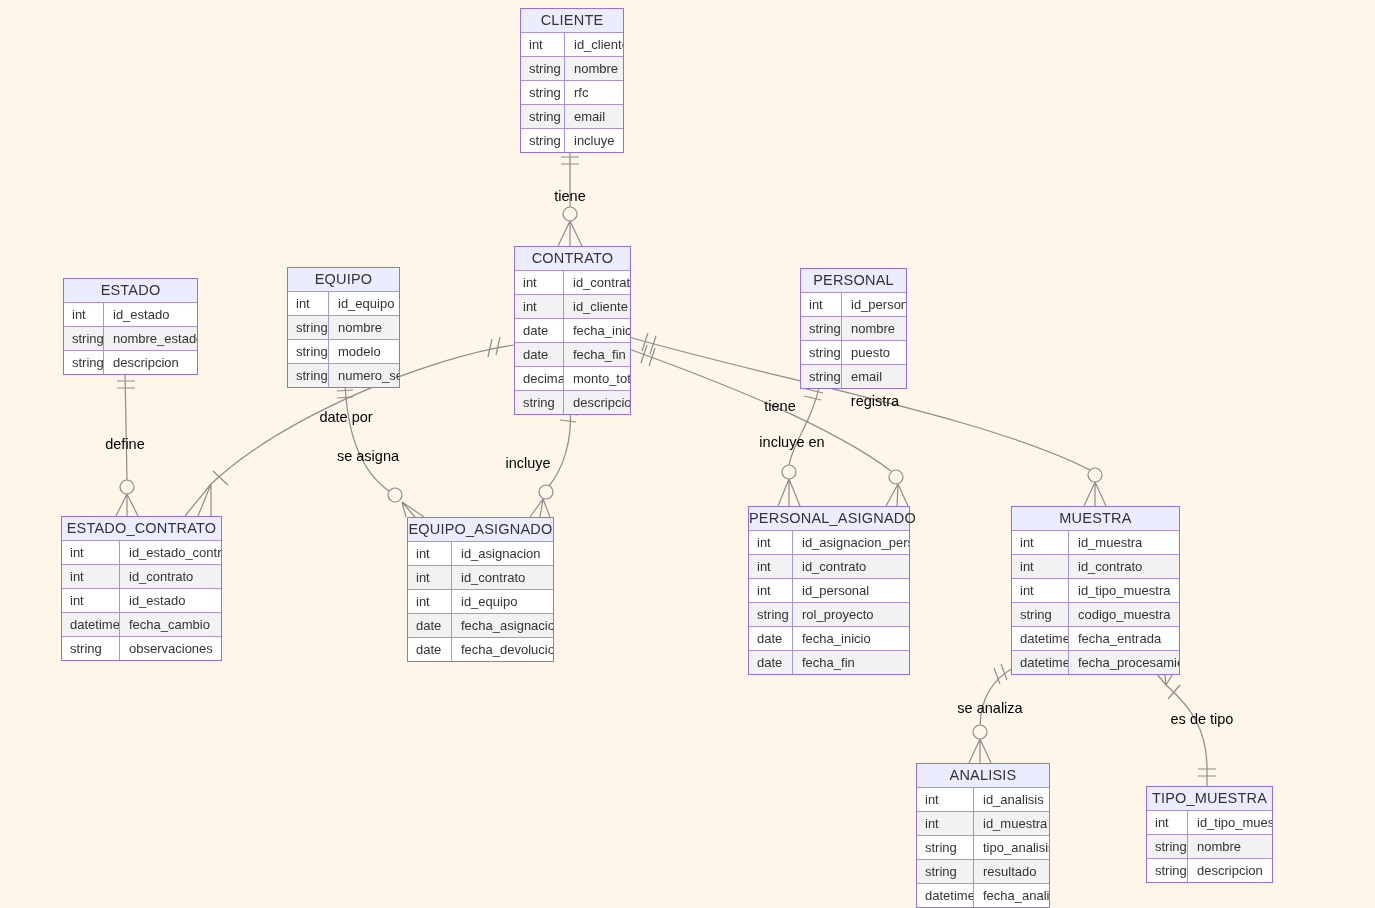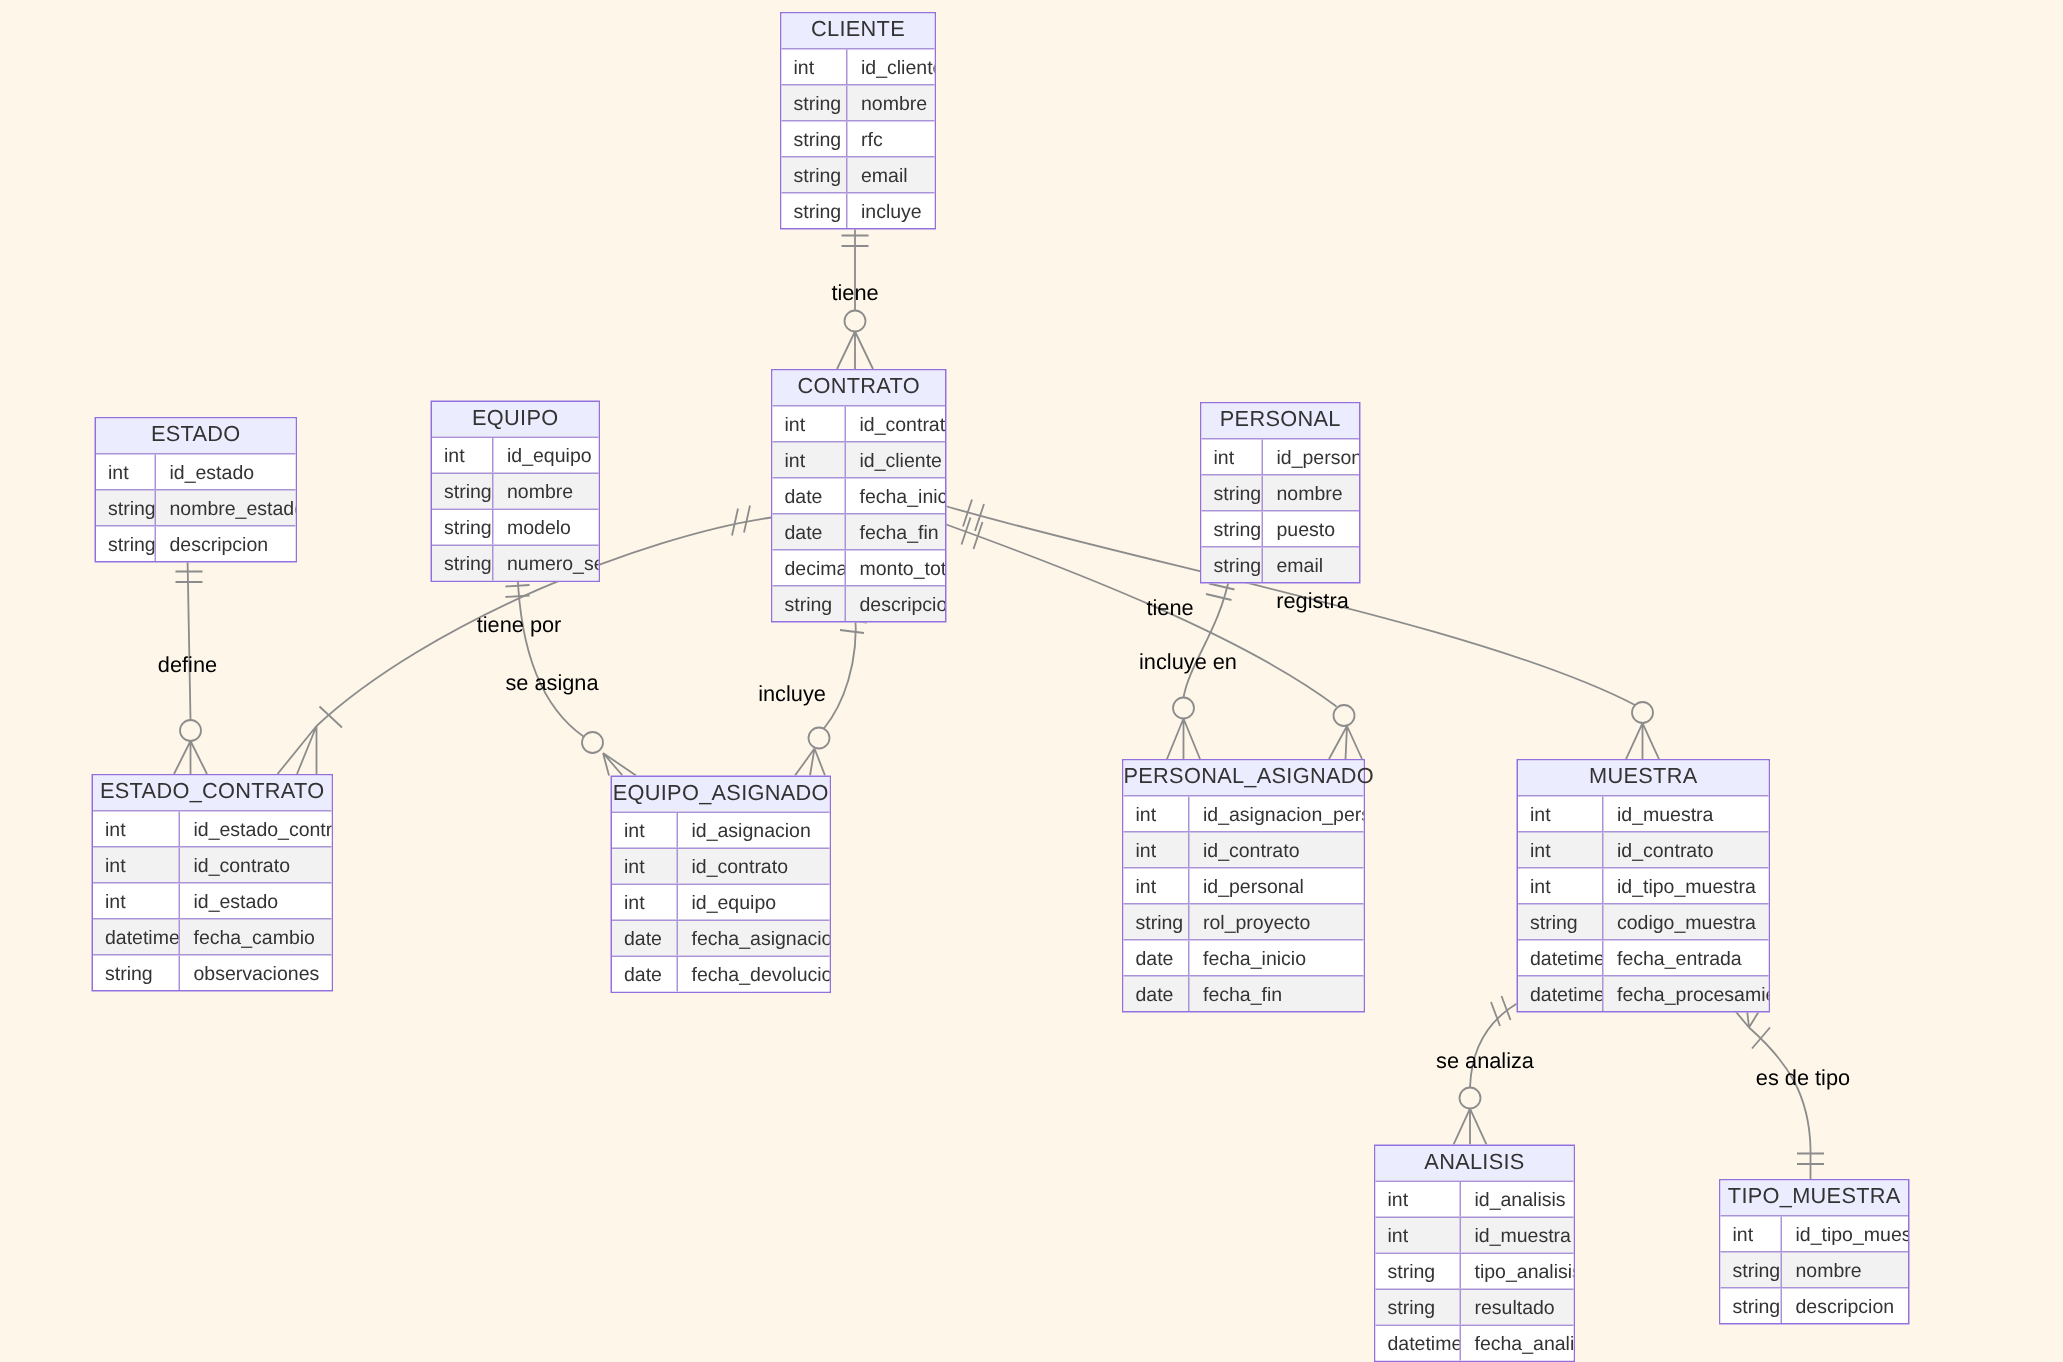--- a/index.html
+++ b/index.html
@@ -376,21 +376,21 @@
         </div>
         <div class="row even">
           <div class="cell type">string</div>
           <div class="cell name">descripcion</div>
         </div>
       </div>
   </div>
 
   <div class="rel-label" style="left:570px;top:196px">tiene</div>
   <div class="rel-label" style="left:125px;top:444px">define</div>
-  <div class="rel-label" style="left:346px;top:417px">tiene por</div>
+  <div class="rel-label" style="left:346px;top:417px">date por</div>
   <div class="rel-label" style="left:368px;top:456px">se asigna</div>
   <div class="rel-label" style="left:528px;top:463px">incluye</div>
   <div class="rel-label" style="left:780px;top:406px">tiene</div>
   <div class="rel-label" style="left:792px;top:442px">incluye en</div>
   <div class="rel-label" style="left:875px;top:401px">registra</div>
   <div class="rel-label" style="left:990px;top:708px">se analiza</div>
   <div class="rel-label" style="left:1202px;top:719px">es de tipo</div>
 
 </div>
 

